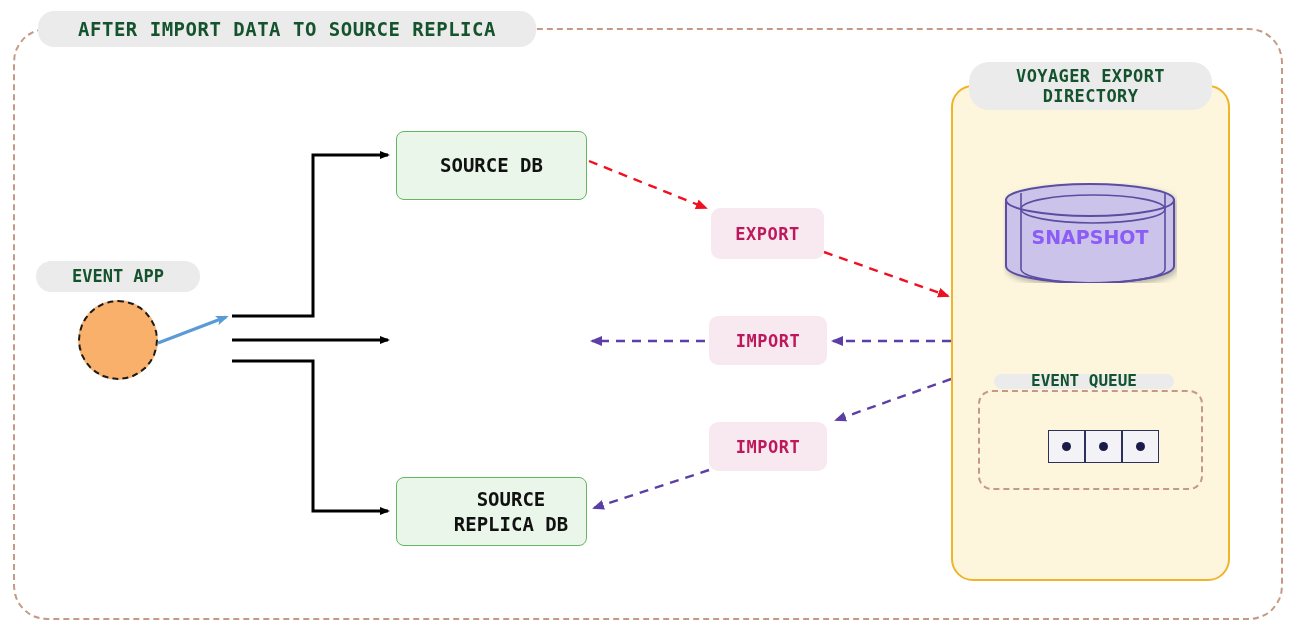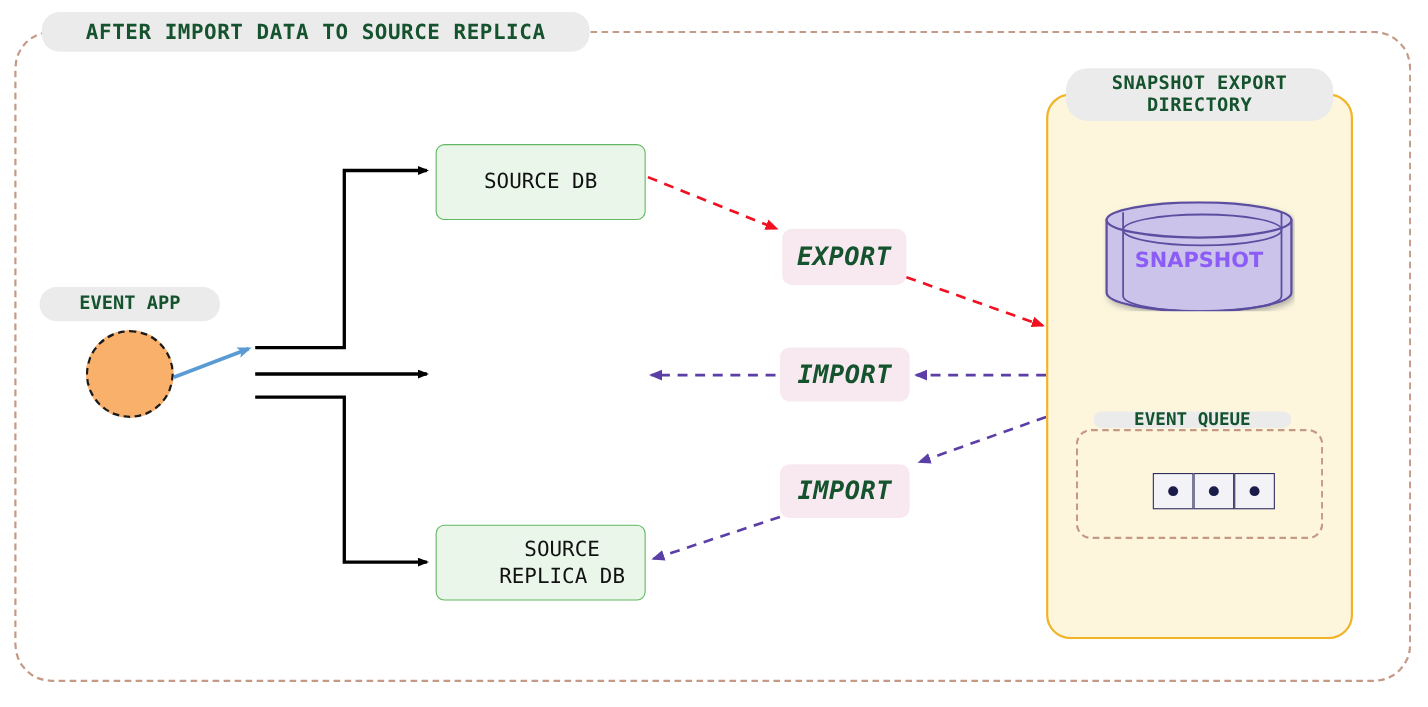--- a/index.html
+++ b/index.html
@@ -104,39 +104,39 @@
     color: #111111;
     font-family: "DejaVu Sans Mono", monospace;
     font-size: 19px;
     display: flex;
     align-items: center;
     justify-content: center;
     text-align: center;
     line-height: 1.3;
     white-space: pre;
     z-index: 5;
+    font-weight: bold;
   }
   #box-source-db   { left: 396px; top: 131px; width: 191px; height: 69px; }
   #box-target-db   { left: 396px; top: 306px; width: 191px; height: 69px; }
   #box-replica-db  { left: 396px; top: 477px; width: 191px; height: 69px; padding-left: 39px; }
   
   .action-label {
     position: absolute;
     background: #f8e9f1;
     border-radius: 9px;
-    color: #14532d;
+    color: #be185d;
     font-family: "DejaVu Sans Mono", monospace;
     font-weight: bold;
-    font-size: 23px;
+    font-size: 17px;
     display: flex;
     align-items: center;
     justify-content: center;
     letter-spacing: 0.5px;
     z-index: 5;
-    font-style: italic;
   }
   #label-export   { left: 711px; top: 208px; width: 113px; height: 51px; }
   #label-import-1 { left: 709px; top: 316px; width: 118px; height: 49px; }
   #label-import-2 { left: 709px; top: 422px; width: 118px; height: 49px; }
   
   #user-app-circle {
     position: absolute;
     left: 78px; top: 300px;
     width: 80px; height: 80px;
     border-radius: 50%;
@@ -190,21 +190,21 @@
 </head>
 <body>
 
 <div id="canvas">
 
   <div id="outer-frame"></div>
 
   <div id="outer-title" class="pill">AFTER IMPORT DATA TO SOURCE REPLICA</div>
 
   <div id="voyager-dir"></div>
-  <div id="voyager-title" class="pill">SNAPSHOT EXPORT
+  <div id="voyager-title" class="pill">VOYAGER EXPORT
 DIRECTORY</div>
 
   <svg id="snapshot-cyl" viewBox="0 0 174 100">
     <defs>
       <filter id="softshadow" x="-30%" y="-30%" width="170%" height="170%">
         <feDropShadow dx="2" dy="3" stdDeviation="3" flood-color="#777" flood-opacity="0.55"></feDropShadow>
       </filter>
     </defs>
     <g filter="url(#softshadow)">
       <path d="M3,17 L3,83 A 84 17 0 0 0 171,83 L171,17 Z" fill="#cbc3ea" stroke="#5b4ea0" stroke-width="2"></path>

